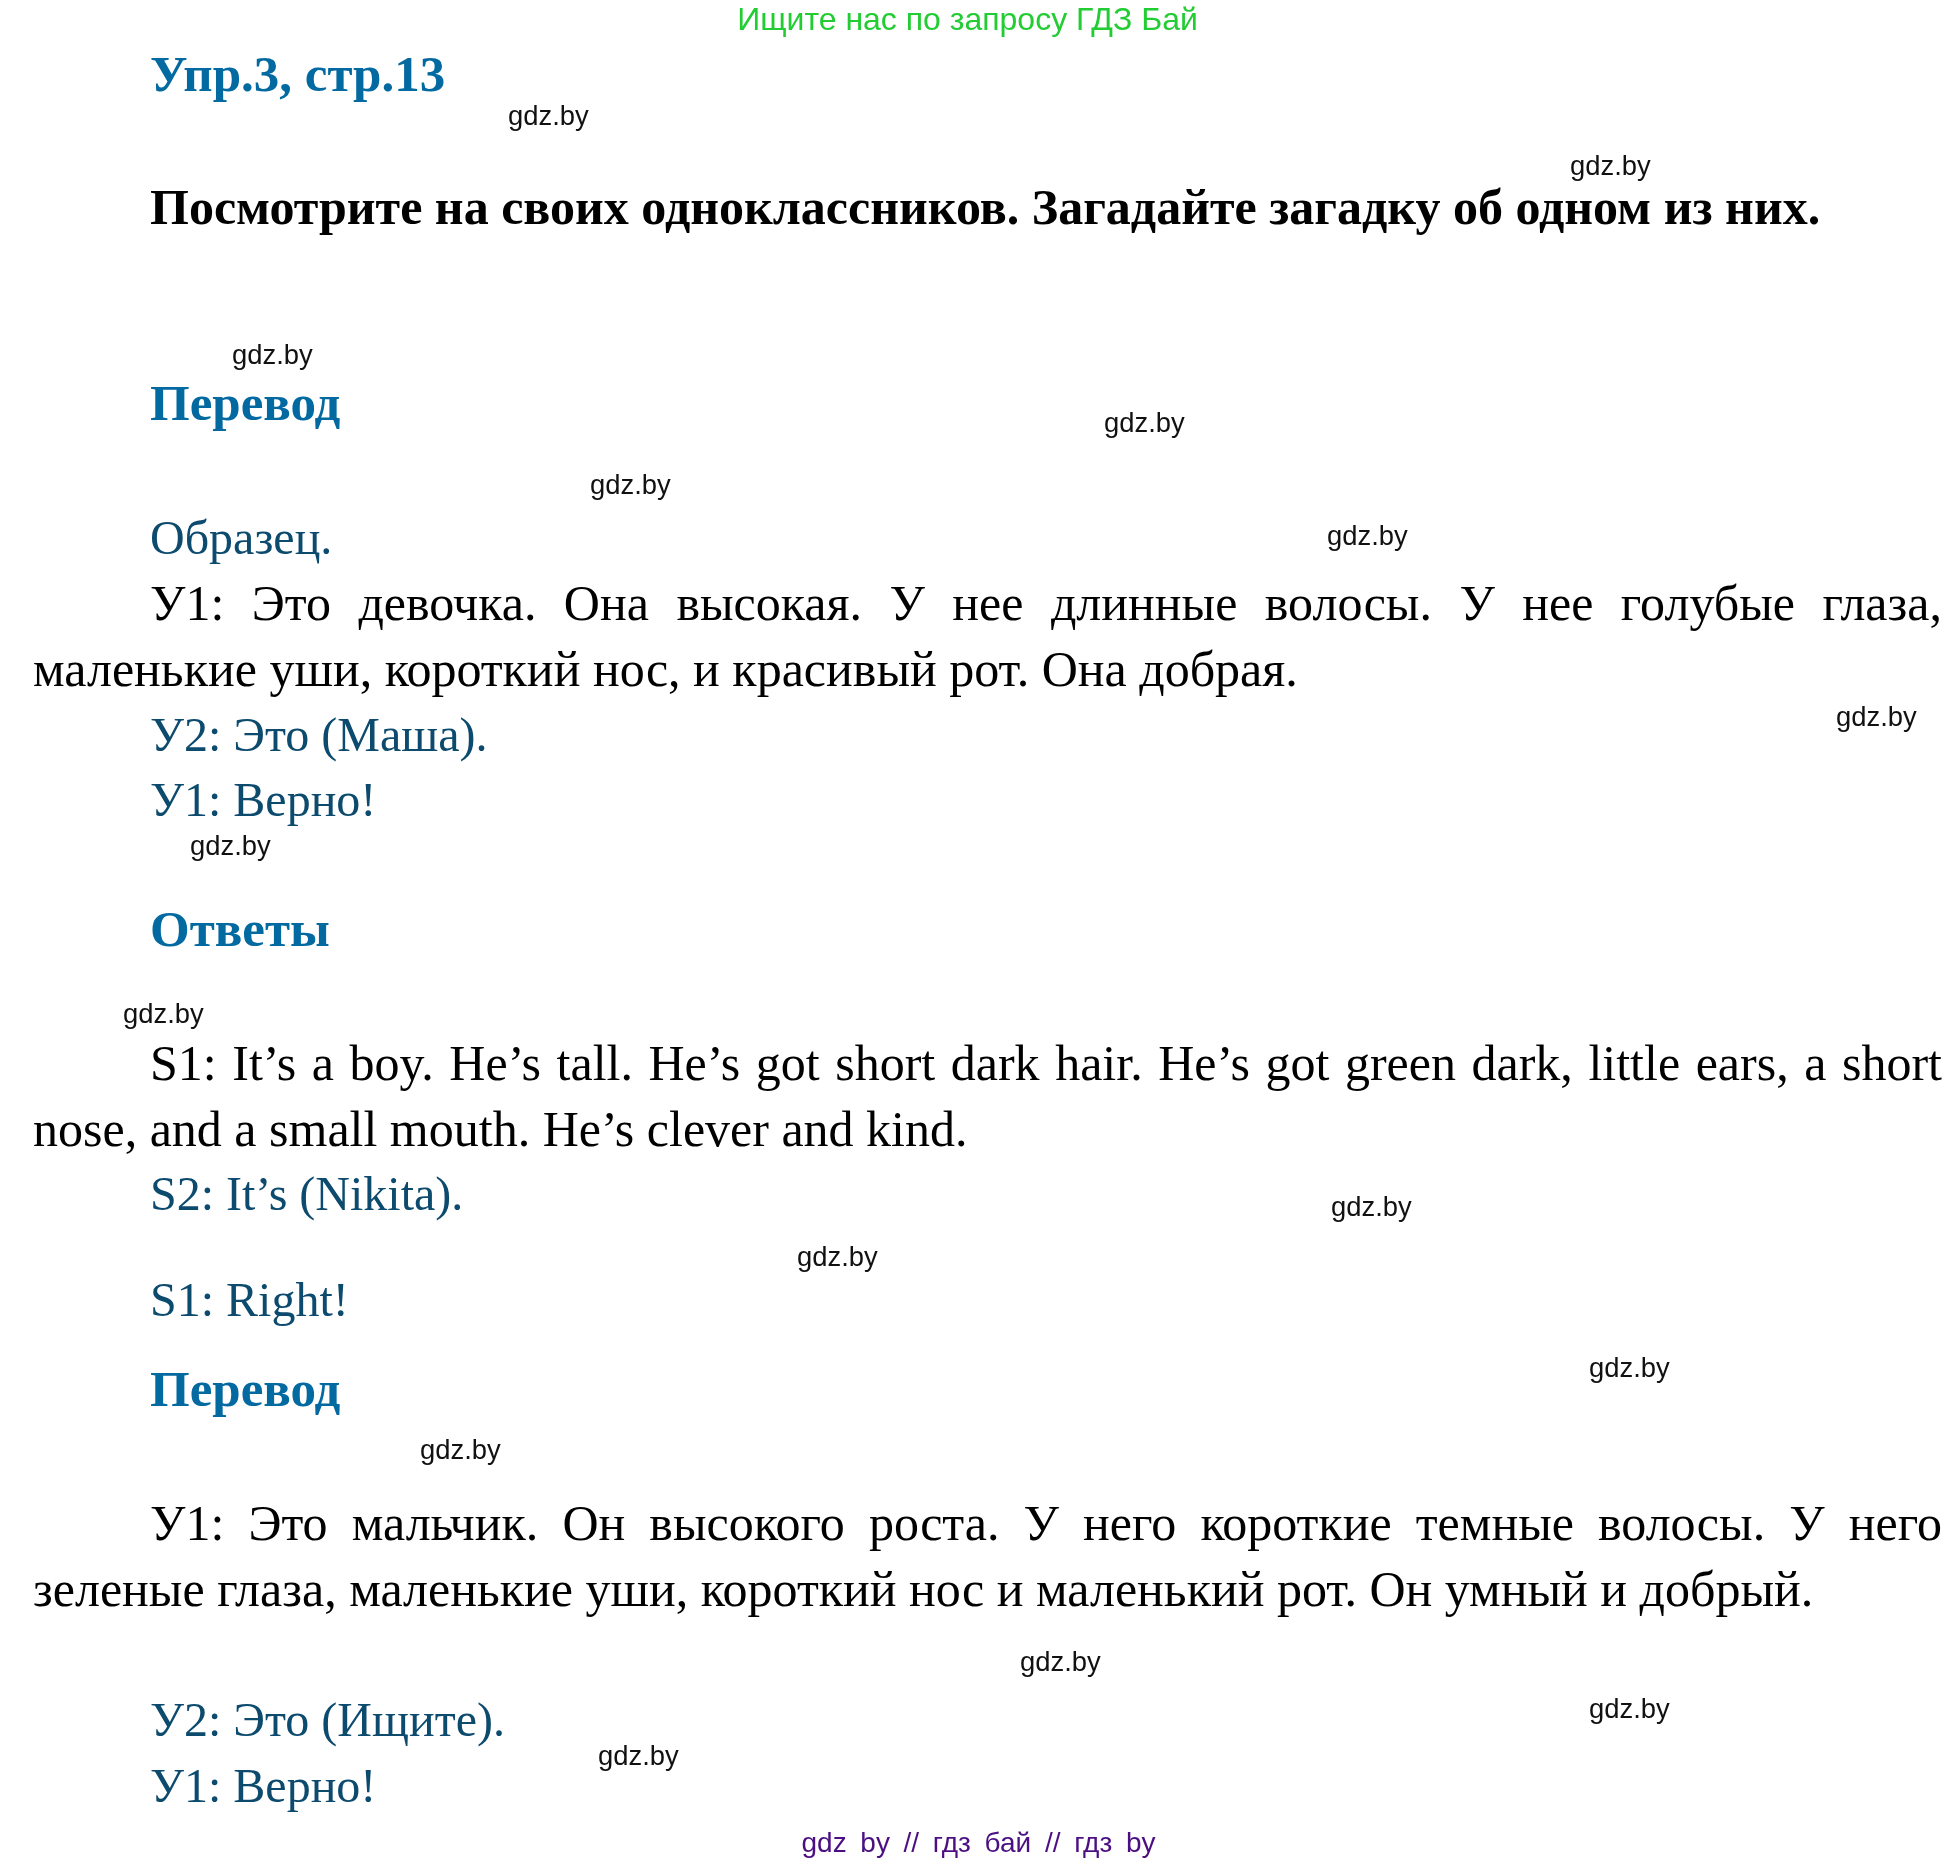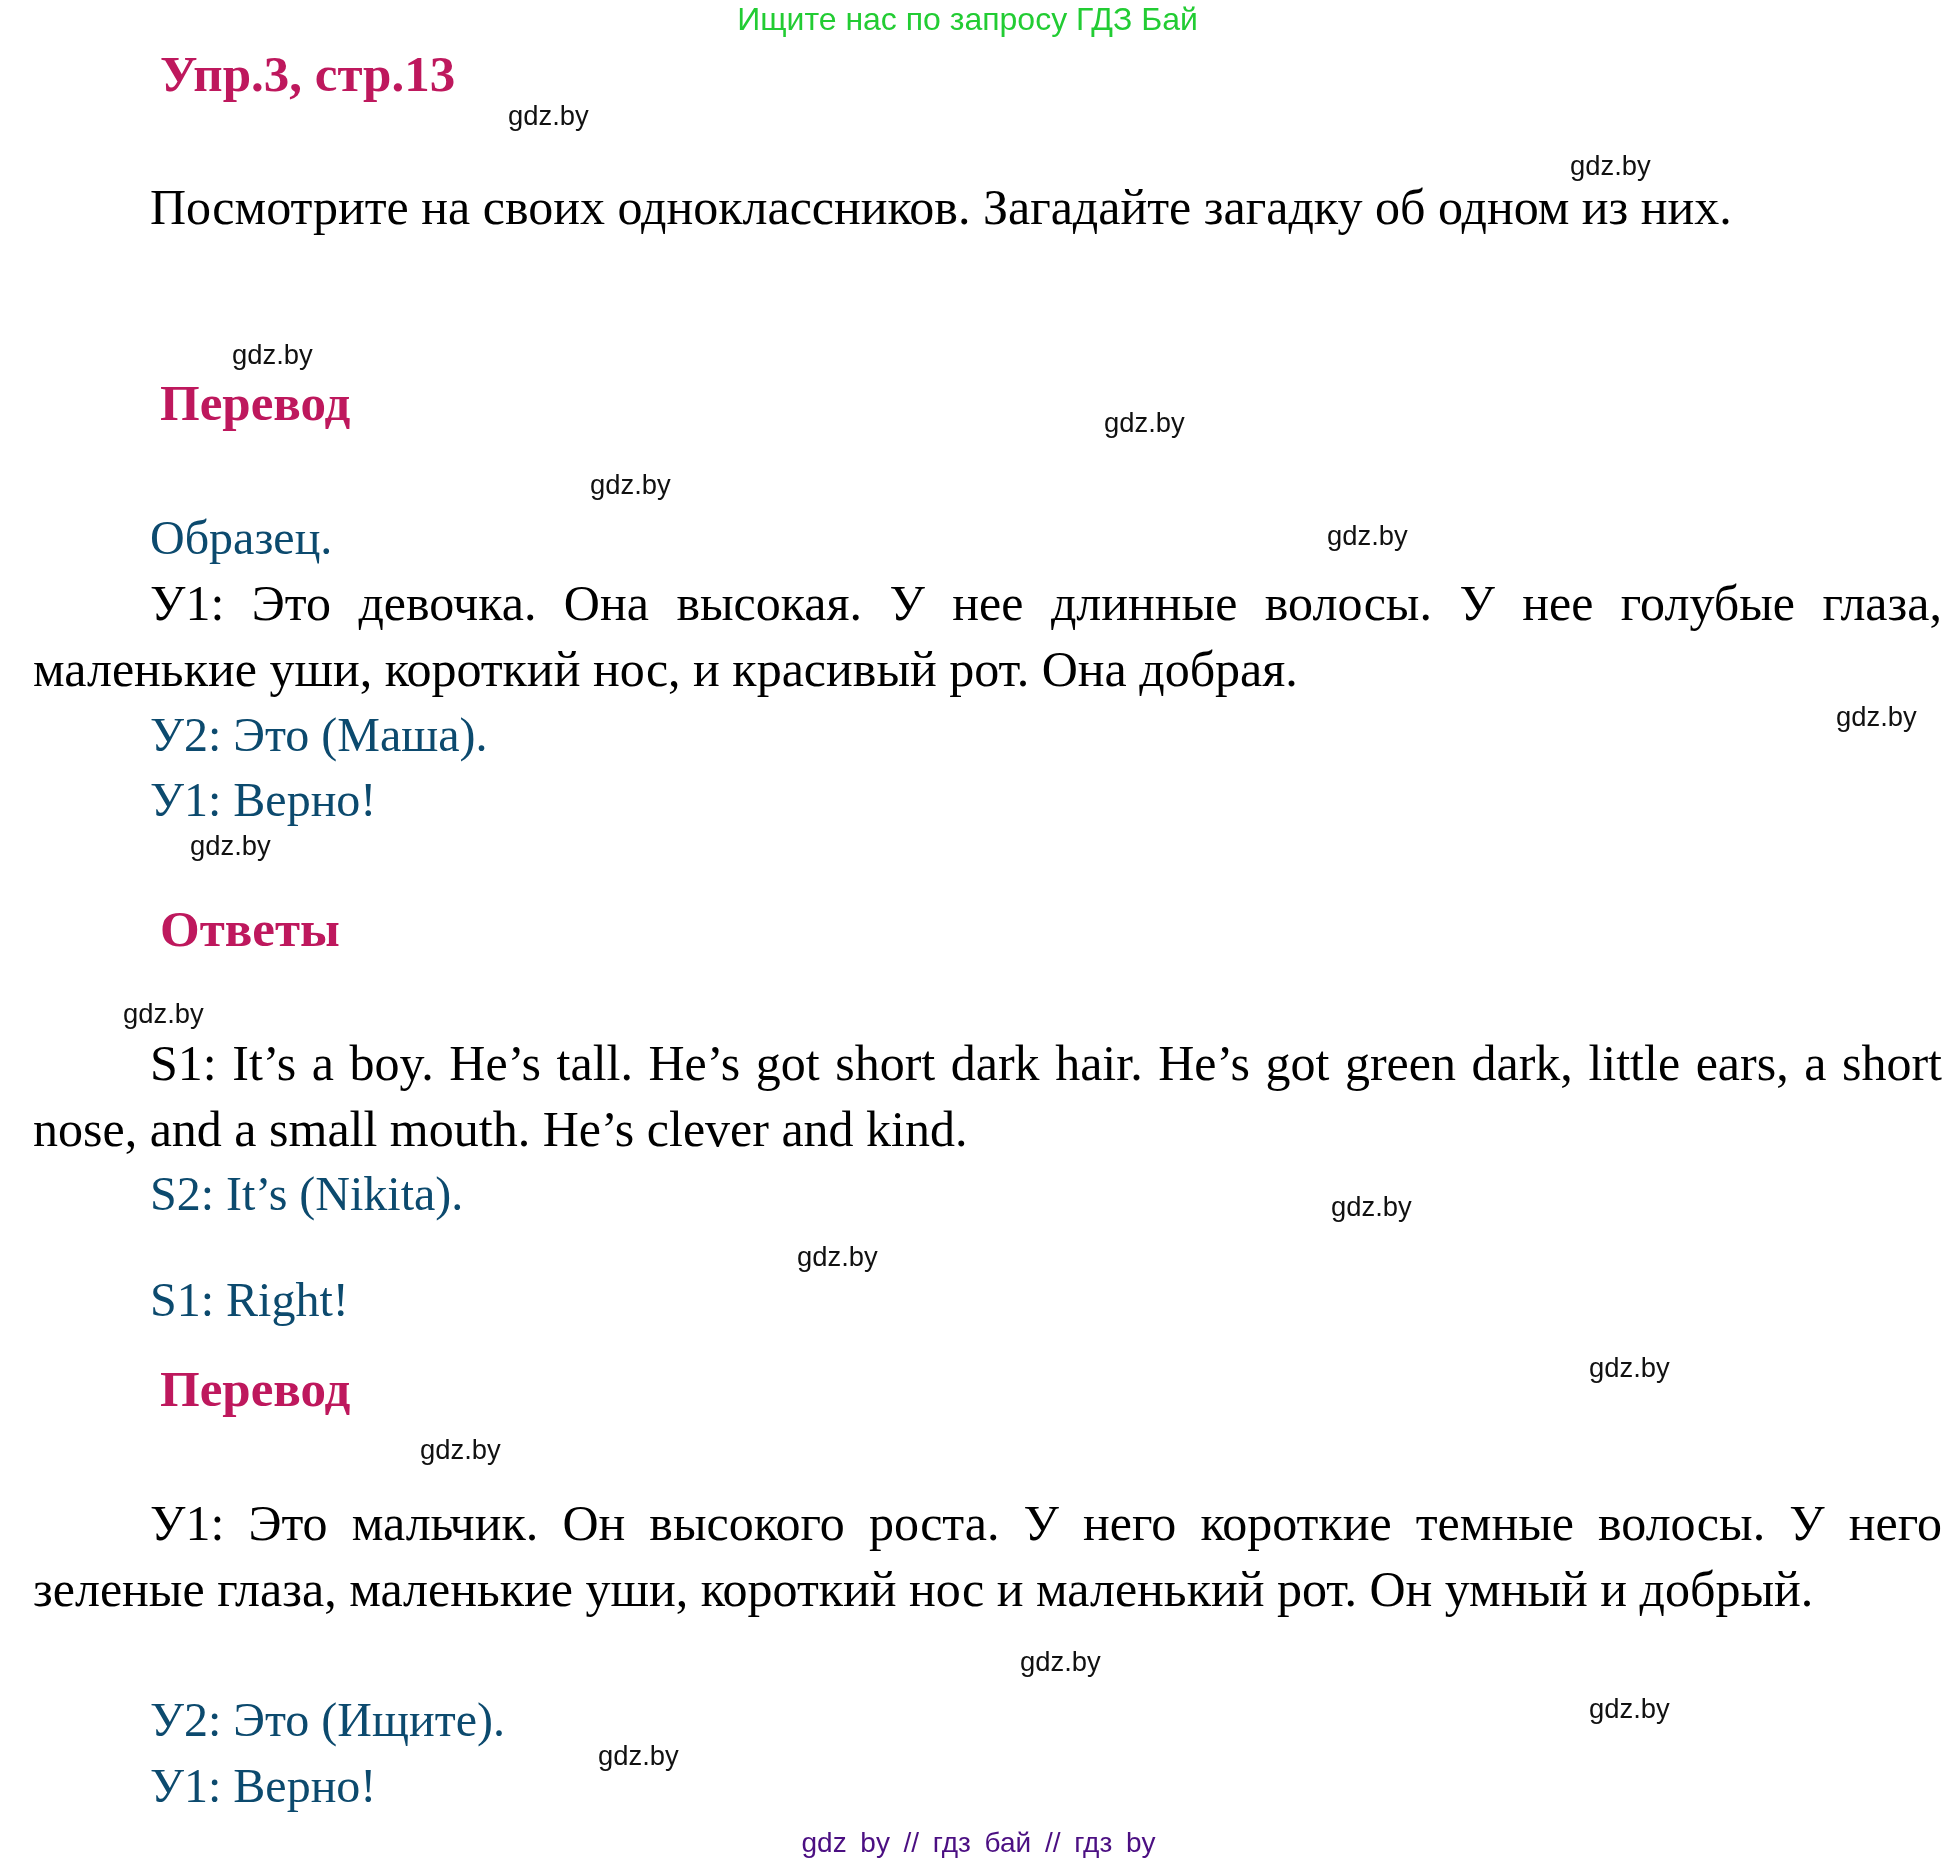--- a/index.html
+++ b/index.html
@@ -1,25 +1,25 @@
 <!DOCTYPE html>
 <html><head>
 <meta charset="utf-8">
 <style>
   html, body { margin:0; padding:0; background:#ffffff; }
   body { width:1957px; height:1867px; position:relative; overflow:hidden; }
   .abs { position:absolute; white-space:nowrap; }
   .banner { font-family:"Liberation Sans", sans-serif; font-size:32px; color:#22cc33; top:0px; left:0; width:1935px; text-align:center; line-height:39px; }
   .footer { font-family:"Liberation Sans", sans-serif; font-size:28px; color:#4b0f82; top:1823px; left:0; width:1957px; text-align:center; line-height:39px; word-spacing:5.9px; }
   .wm { font-family:"Liberation Sans", sans-serif; font-size:27.4px; color:#111; line-height:31px; }
-  .serif { font-family:"Liberation Serif", serif; color:#be185d;margin-left:10px; }
+  .serif { font-family:"Liberation Serif", serif; color:#0369a1; }
   .bold { font-weight:bold; }
   .h { font-size:51px; line-height:59px; }
   .block { position:absolute; left:33px; width:1909px; font-family:"Liberation Serif", serif; font-size:50px; line-height:66px; color:#000; text-align:justify; text-indent:117px; }
-  .block.bold { font-weight:normal; }
+  .block.bold { font-weight:bold; }
   .line { position:absolute; left:150px; font-family:"Liberation Serif", serif; font-size:48px; line-height:65px; color:#0c4a6e; white-space:nowrap; }
 </style>
 </head>
 <body>
 
 <div class="abs banner">Ищите нас по запросу ГДЗ Бай</div>
 
 <div class="abs serif bold h" style="left:150px; top:45px;">Упр.3, стр.13</div>
 
 <div class="block bold" style="top:174px;">Посмотрите на своих одноклассников. Загадайте загадку об одном из них.</div>

